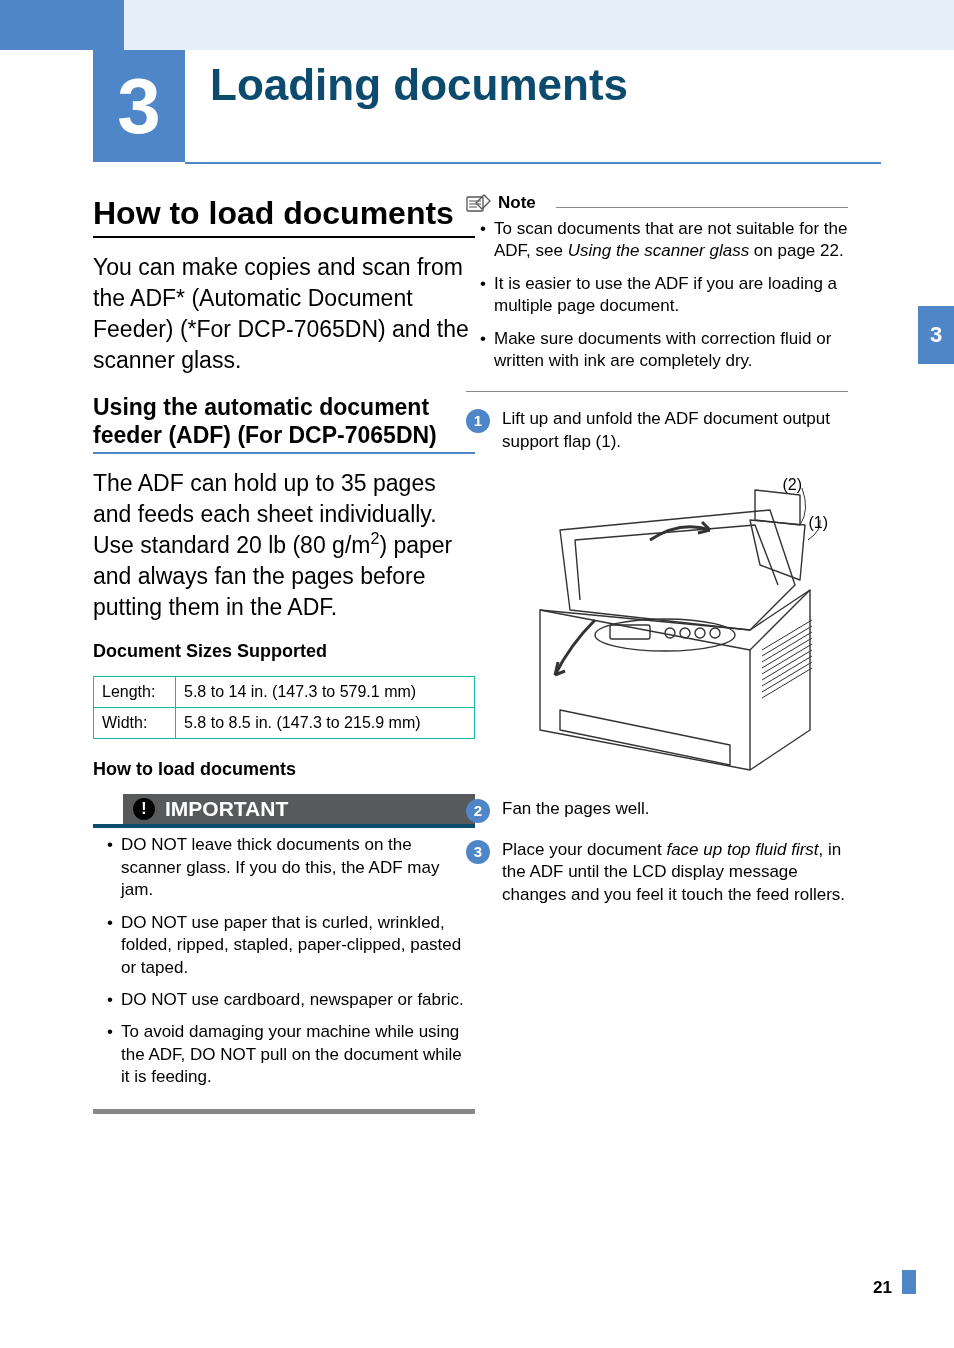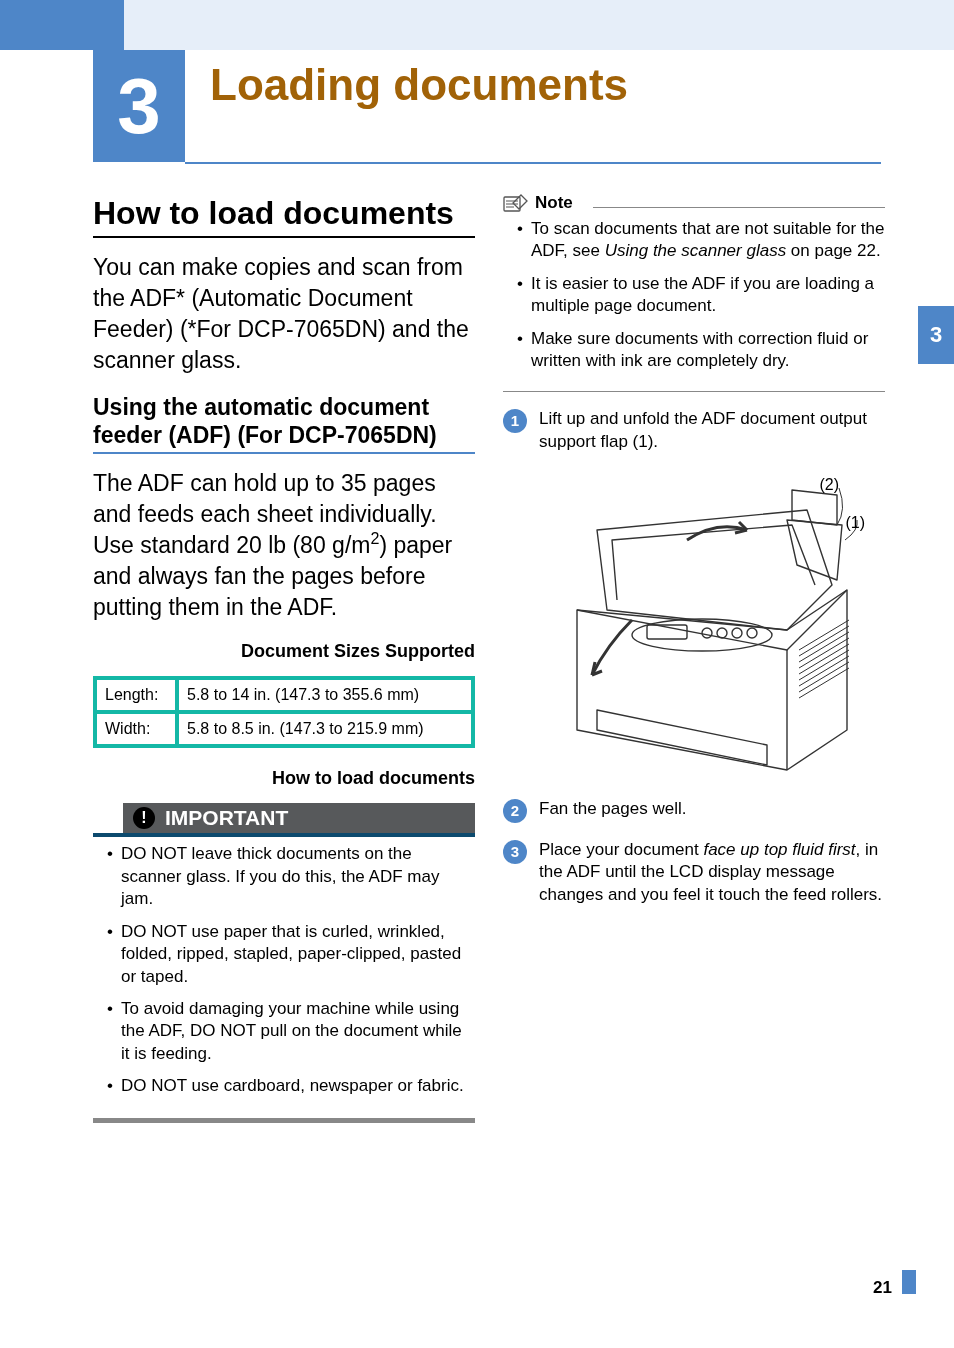--- a/index.html
+++ b/index.html
@@ -11,45 +11,45 @@
       position: relative;
       color: #000;
     }
     
     .top-blue-band { position: absolute; top: 0; left: 0; width: 124px; height: 50px; background: #4e86c8; }
     .top-lightblue-band { position: absolute; top: 0; left: 124px; right: 0; height: 50px; background: #e6eef9; }
 
     
     .chapter-block { position: absolute; top: 50px; left: 93px; width: 92px; height: 112px; background: #4e86c8; display: flex; align-items: center; justify-content: center; }
     .chapter-number { color: #fff; font-size: 78px; font-weight: bold; font-family: Arial, sans-serif; }
-    .chapter-title { position: absolute; top: 60px; left: 210px; font-size: 44px; font-weight: bold; color: #a16207; }
+    .chapter-title { position: absolute; top: 60px; left: 210px; font-size: 44px; font-weight: bold; color: #0c4a6e; }
     .chapter-underline { position: absolute; top: 162px; left: 185px; right: 73px; height: 2px; background: #4e86c8; }
 
     
     .side-tab { position: absolute; right: 0; top: 306px; width: 36px; height: 58px; background: #4e86c8; display: flex; align-items: center; justify-content: center; }
     .side-tab span { color: #fff; font-size: 22px; font-weight: bold; }
 
     
     .col { position: absolute; width: 382px; }
     .col-left { left: 93px; top: 195px; }
-    .col-right { left: 503px; top: 195px; }
+    .col-right { left: 466px; top: 195px; }
 
     .h1 { font-size: 32px; font-weight: bold; line-height: 1.15; margin-bottom: 4px; }
     .h1-underline { border-bottom: 2px solid #000; width: 100%; height: 0; margin-bottom: 14px; }
 
     .para { font-size: 23px; line-height: 1.35; margin-bottom: 18px; }
 
     .h2 { font-size: 23px; font-weight: bold; line-height: 1.2; color: #000; margin-bottom: 3px; margin-top: 10px; }
     .h2-underline { border-bottom: 2px solid #4e86c8; width: 100%; height: 0; margin-bottom: 14px; }
 
-    .h3 { font-size: 18px; font-weight: bold; margin-bottom: 14px; margin-top: 6px; text-align: right; }
+    .h3 { font-size: 18px; font-weight: bold; margin-bottom: 14px; margin-top: 6px; }
 
     
     .spec-table { border-collapse: collapse; width: 100%; margin-bottom: 20px; }
-    .spec-table td { border: 4px solid #14b8a6; padding: 6px 8px; font-size: 16px; vertical-align: middle; }
+    .spec-table td { border: 1px solid #14b8a6; padding: 6px 8px; font-size: 16px; vertical-align: middle; }
     .spec-table td:first-child { width: 82px; }
 
     
     .important-hdr { background: #57595b; color: #fff; display: flex; align-items: center; padding: 3px 10px; font-size: 21px; font-weight: bold; gap: 10px; width: 352px; margin-left: 30px; }
     .important-circle { width: 22px; height: 22px; border-radius: 50%; background: #000; color: #fff; display: flex; align-items: center; justify-content: center; font-size: 16px; font-weight: bold; }
     .important-body { border-top: 4px solid #0c4a6e; border-bottom: 5px solid #888; width: 382px; padding: 6px 0 10px 0; margin-top: 0; }
     .important-body ul { list-style: none; padding-left: 14px; }
     .important-body li { font-size: 17px; line-height: 1.32; margin-bottom: 10px; padding-left: 14px; position: relative; }
     .important-body li::before { content: "•"; position: absolute; left: 0; top: 0; }
 
@@ -111,41 +111,41 @@
   <p class="para">
     <span>The ADF can hold up to 35 pages and feeds each sheet individually. Use standard 20 lb (80 g/m</span><sup>2</sup><span>) paper and always fan the pages before putting them in the ADF.</span>
   </p>
 
   <div class="h3">Document Sizes Supported</div>
 
   <table class="spec-table">
     <tbody>
         <tr>
       <td>Length:</td>
-      <td>5.8 to 14 in. (147.3 to 355.6 mm)</td>
+      <td>5.8 to 14 in. (147.3 to 579.1 mm)</td>
     </tr>
     <tr>
       <td>Width:</td>
       <td>5.8 to 8.5 in. (147.3 to 215.9 mm)</td>
     </tr>
   </tbody>
     </table>
 
   <div class="h3">How to load documents</div>
 
   <div class="important-hdr">
     <span class="important-circle">!</span>
     <span>IMPORTANT</span>
   </div>
   <div class="important-body">
     <ul>
       <li>DO NOT leave thick documents on the scanner glass. If you do this, the ADF may jam.</li>
       <li>DO NOT use paper that is curled, wrinkled, folded, ripped, stapled, paper-clipped, pasted or taped.</li>
+      <li>DO NOT use cardboard, newspaper or fabric.</li>
       <li>To avoid damaging your machine while using the ADF, DO NOT pull on the document while it is feeding.</li>
-      <li>DO NOT use cardboard, newspaper or fabric.</li>
     </ul>
   </div>
 </div>
 
 <div class="col col-right">
   <div class="note-wrap">
     <div class="note-hdr">
       <span class="note-icon">
         <svg viewBox="0 0 26 20">
             <rect x="1" y="4" width="16" height="14" rx="1" fill="none" stroke="#555" stroke-width="1.3"></rect>

